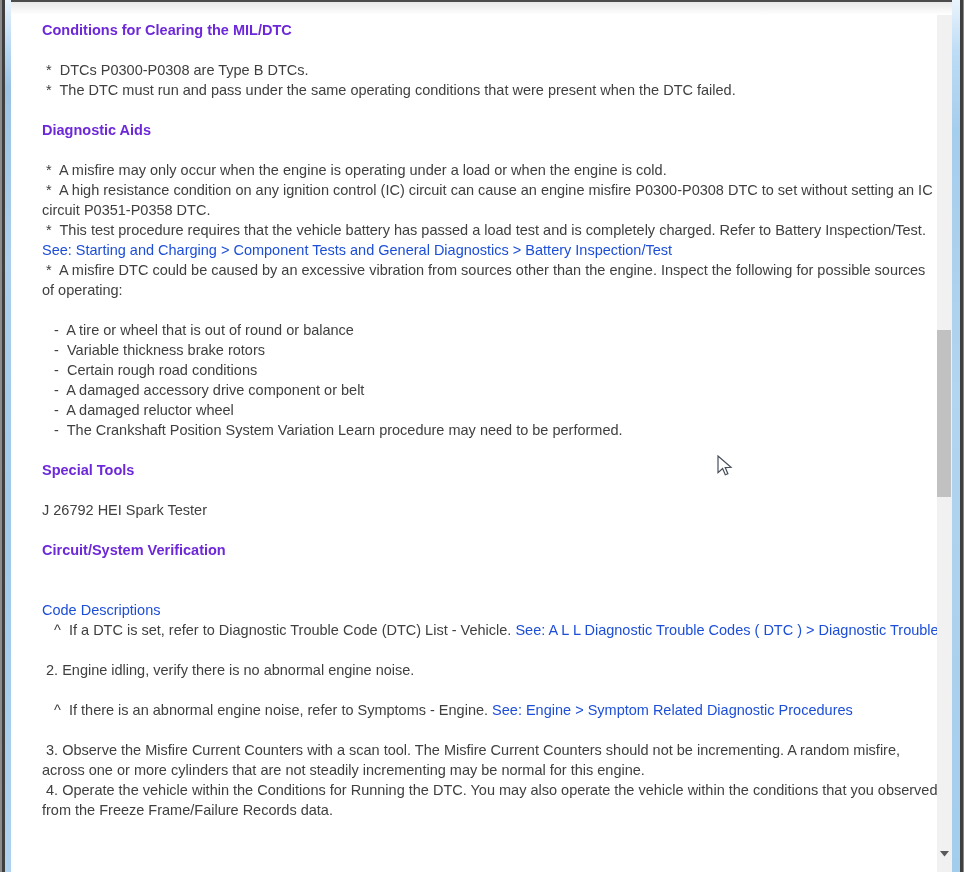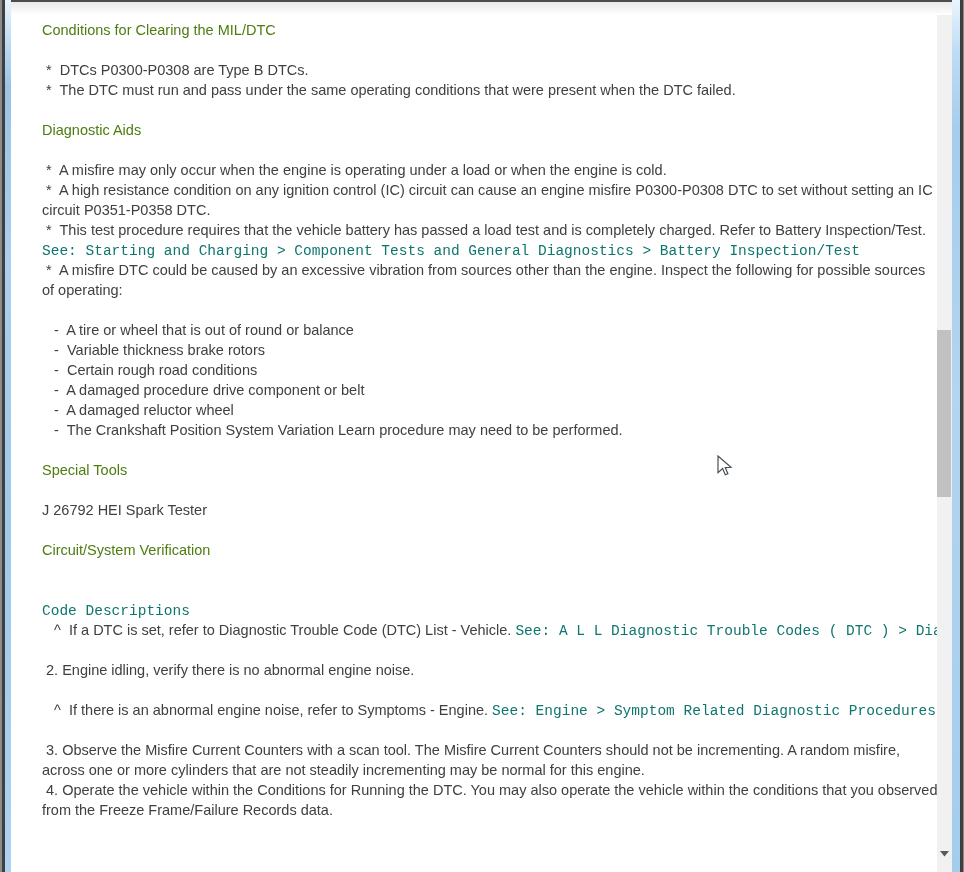--- a/index.html
+++ b/index.html
@@ -25,23 +25,23 @@
   
   .doc {
     position:absolute; left:11px; top:0; width:926px; height:872px;
     background:#ffffff; overflow:hidden; z-index:1;
     padding:20px 0 0 31px;
   }
   .line {
     height:20px; line-height:20px; white-space:pre;
     font-size:14.5px; color:#404040;
   }
-  .line.heading { font-weight:normal; color:#4d7c0f; }
+  .line.heading { font-weight:bold; color:#6d28d9; }
   .seg { white-space:pre; }
-  .seg.link { color:#0f766e; cursor:pointer;font-family:Liberation Mono, monospace; }
+  .seg.link { color:#1d4ed8; cursor:pointer; }
 
   
   .scrollbar {
     position:absolute; left:937px; top:0; width:15px; height:872px;
     background:#f1f1f1; z-index:4;
   }
   .scroll-thumb {
     position:absolute; left:0; top:330px; width:14px; height:167px;
     background:#c1c1c1;
   }
@@ -75,21 +75,21 @@
     <div class="line"><span class="seg"> *  A high resistance condition on any ignition control (IC) circuit can cause an engine misfire P0300-P0308 DTC to set without setting an IC</span></div>
     <div class="line"><span class="seg">circuit P0351-P0358 DTC.</span></div>
     <div class="line"><span class="seg"> *  This test procedure requires that the vehicle battery has passed a load test and is completely charged. Refer to Battery Inspection/Test.</span></div>
     <div class="line"><span class="seg link">See: Starting and Charging &gt; Component Tests and General Diagnostics &gt; Battery Inspection/Test</span></div>
     <div class="line"><span class="seg"> *  A misfire DTC could be caused by an excessive vibration from sources other than the engine. Inspect the following for possible sources</span></div>
     <div class="line"><span class="seg">of operating:</span></div>
     <div class="line"></div>
     <div class="line"><span class="seg">   -  A tire or wheel that is out of round or balance</span></div>
     <div class="line"><span class="seg">   -  Variable thickness brake rotors</span></div>
     <div class="line"><span class="seg">   -  Certain rough road conditions</span></div>
-    <div class="line"><span class="seg">   -  A damaged procedure drive component or belt</span></div>
+    <div class="line"><span class="seg">   -  A damaged accessory drive component or belt</span></div>
     <div class="line"><span class="seg">   -  A damaged reluctor wheel</span></div>
     <div class="line"><span class="seg">   -  The Crankshaft Position System Variation Learn procedure may need to be performed.</span></div>
     <div class="line"></div>
     <div class="line heading"><span class="seg">Special Tools</span></div>
     <div class="line"></div>
     <div class="line"><span class="seg">J 26792 HEI Spark Tester</span></div>
     <div class="line"></div>
     <div class="line heading"><span class="seg">Circuit/System Verification</span></div>
     <div class="line"></div>
     <div class="line"></div>

